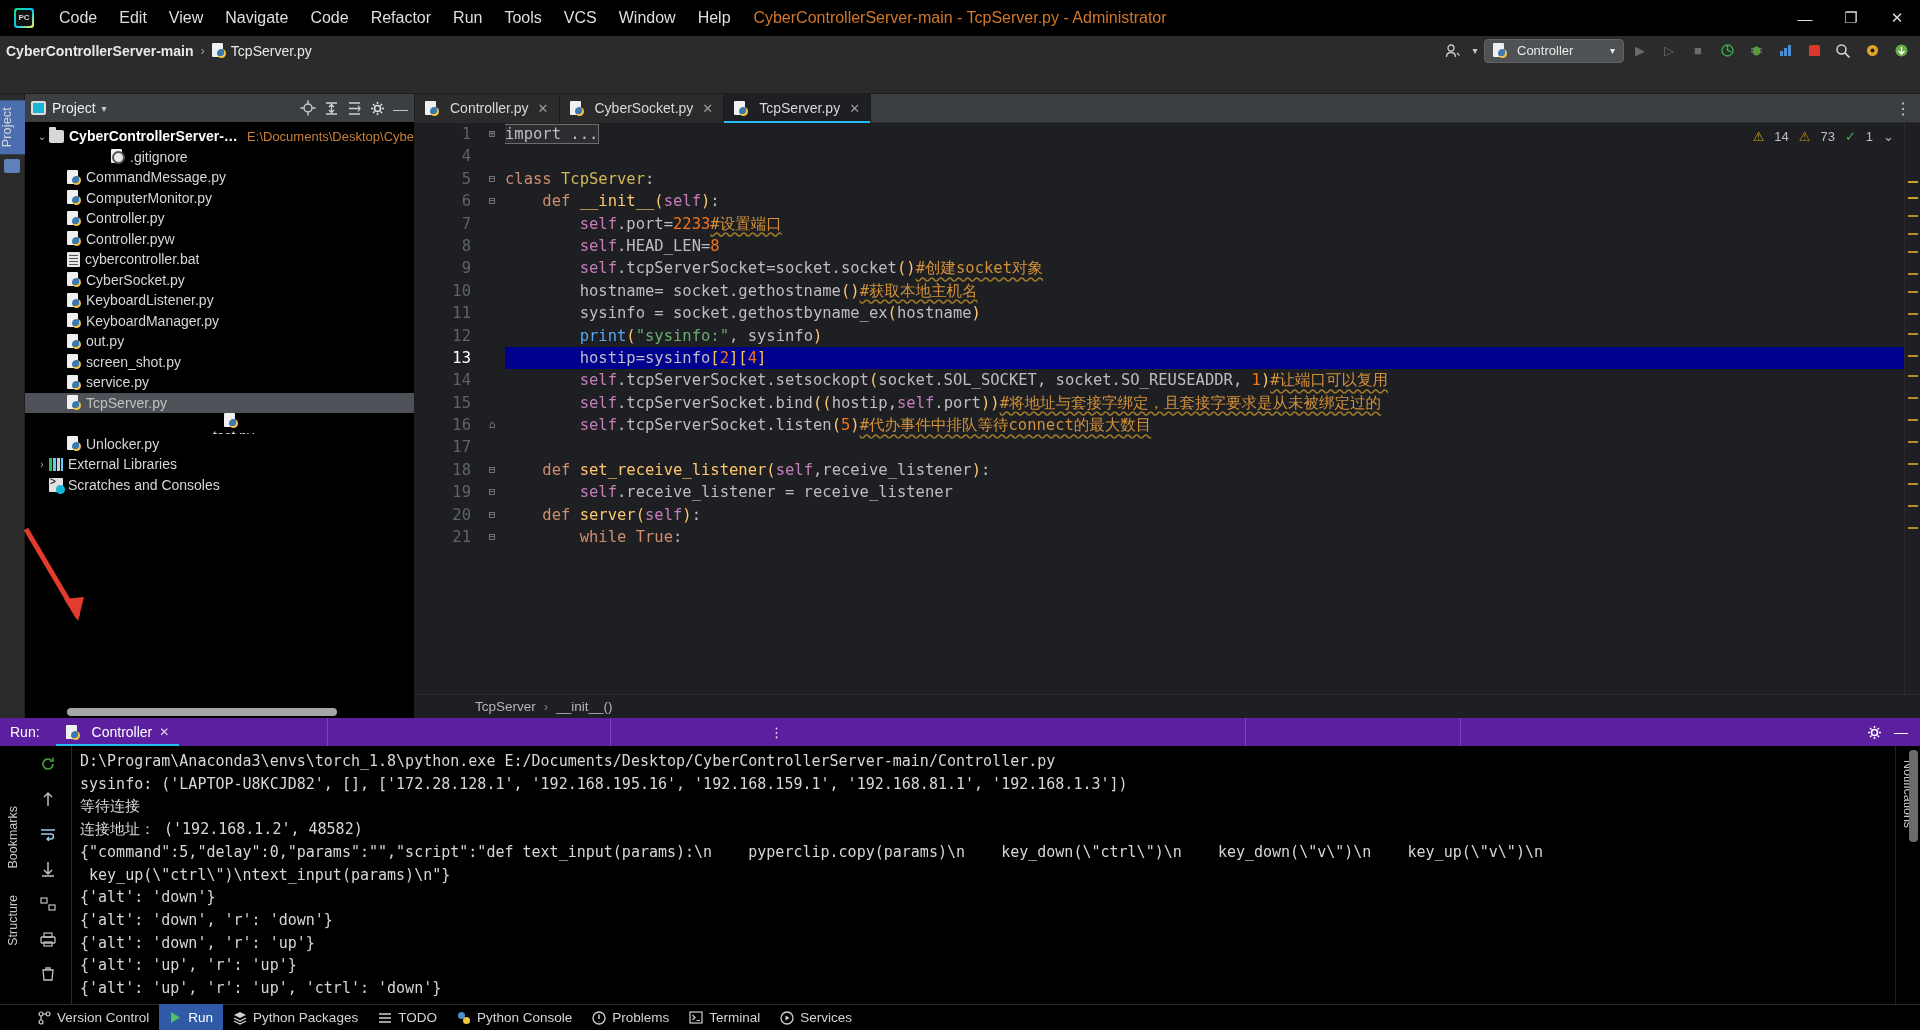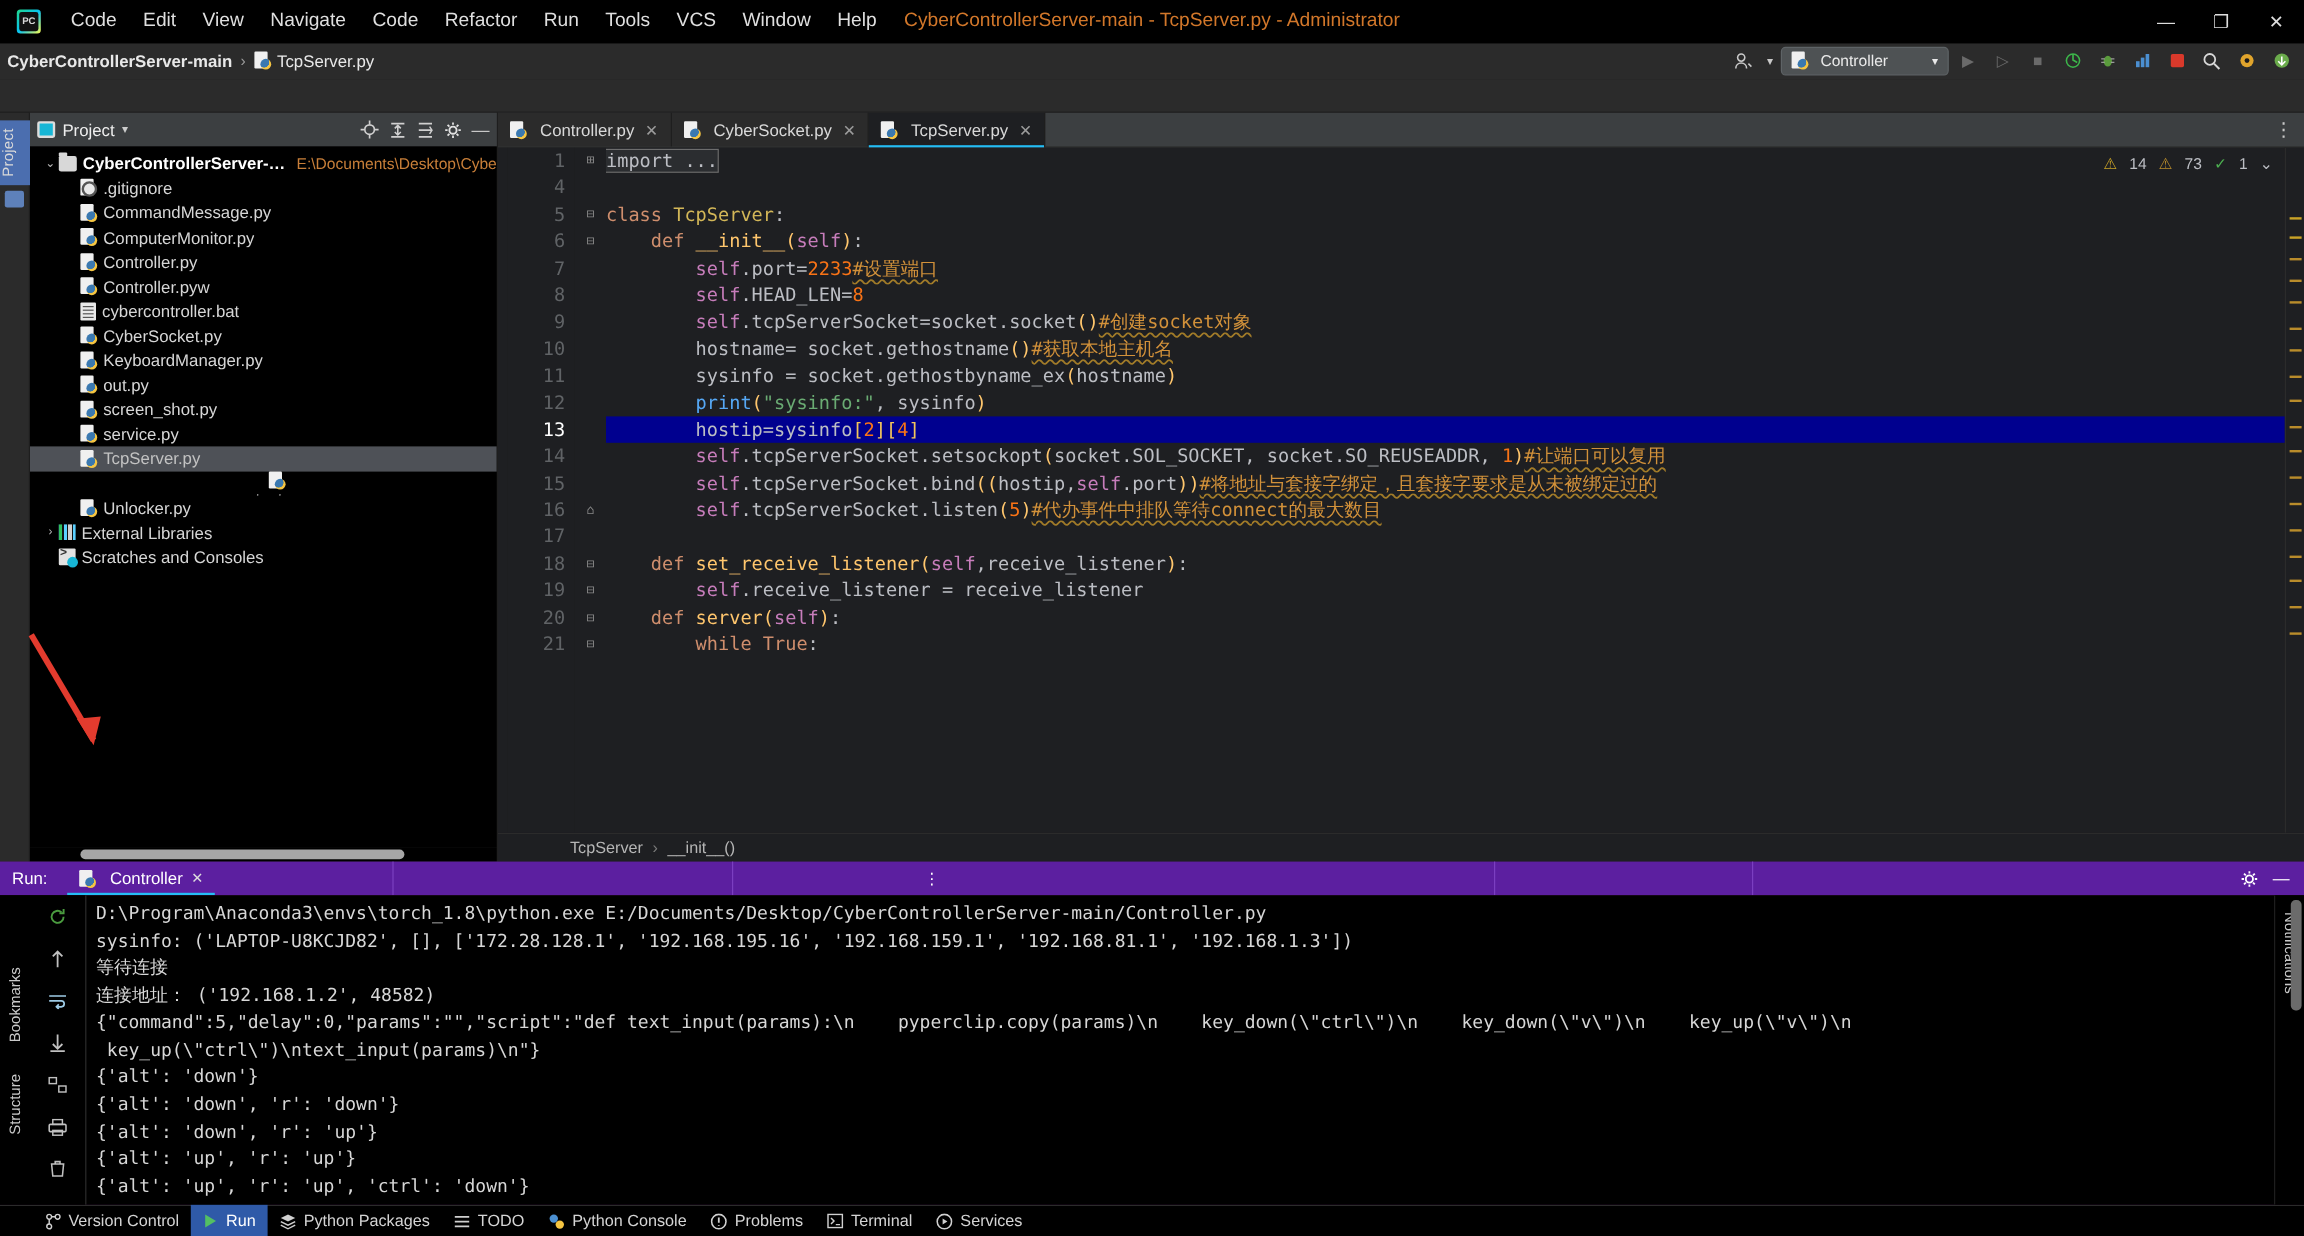--- a/index.html
+++ b/index.html
@@ -448,21 +448,21 @@
       </div>
 
       <div class="tree">
 
       <div class="node root" style="padding-left: 10px;">
             <span class="arrow">⌄</span>
             <span class="folder-ico"></span>
             <span class="nlabel">CyberControllerServer-main</span>
             <span class="path">E:\Documents\Desktop\Cybe</span>
           </div>
-          <div class="node" style="padding-left: 28px;">
+          <div class="node" style="padding-left: 28px; margin-left: 44px;">
             <span class="arrow"></span>
             <span class="git-ico"></span>
             <span class="nlabel">.gitignore</span>
           </div>
           <div class="node" style="padding-left: 28px;">
             <span class="arrow"></span>
             <span class="py-ico"></span>
             <span class="nlabel">CommandMessage.py</span>
           </div>
           <div class="node" style="padding-left: 28px;">
@@ -482,20 +482,25 @@
           </div>
           <div class="node" style="padding-left: 28px;">
             <span class="arrow"></span>
             <span class="bat-ico"></span>
             <span class="nlabel">cybercontroller.bat</span>
           </div>
           <div class="node" style="padding-left: 28px;">
             <span class="arrow"></span>
             <span class="py-ico"></span>
             <span class="nlabel">CyberSocket.py</span>
+          </div>
+          <div class="node" style="padding-left: 28px;">
+            <span class="arrow"></span>
+            <span class="py-ico"></span>
+            <span class="nlabel">KeyboardListener.py</span>
           </div>
           <div class="node" style="padding-left: 28px;">
             <span class="arrow"></span>
             <span class="py-ico"></span>
             <span class="nlabel">KeyboardManager.py</span>
           </div>
           <div class="node" style="padding-left: 28px;">
             <span class="arrow"></span>
             <span class="py-ico"></span>
             <span class="nlabel">out.py</span>

